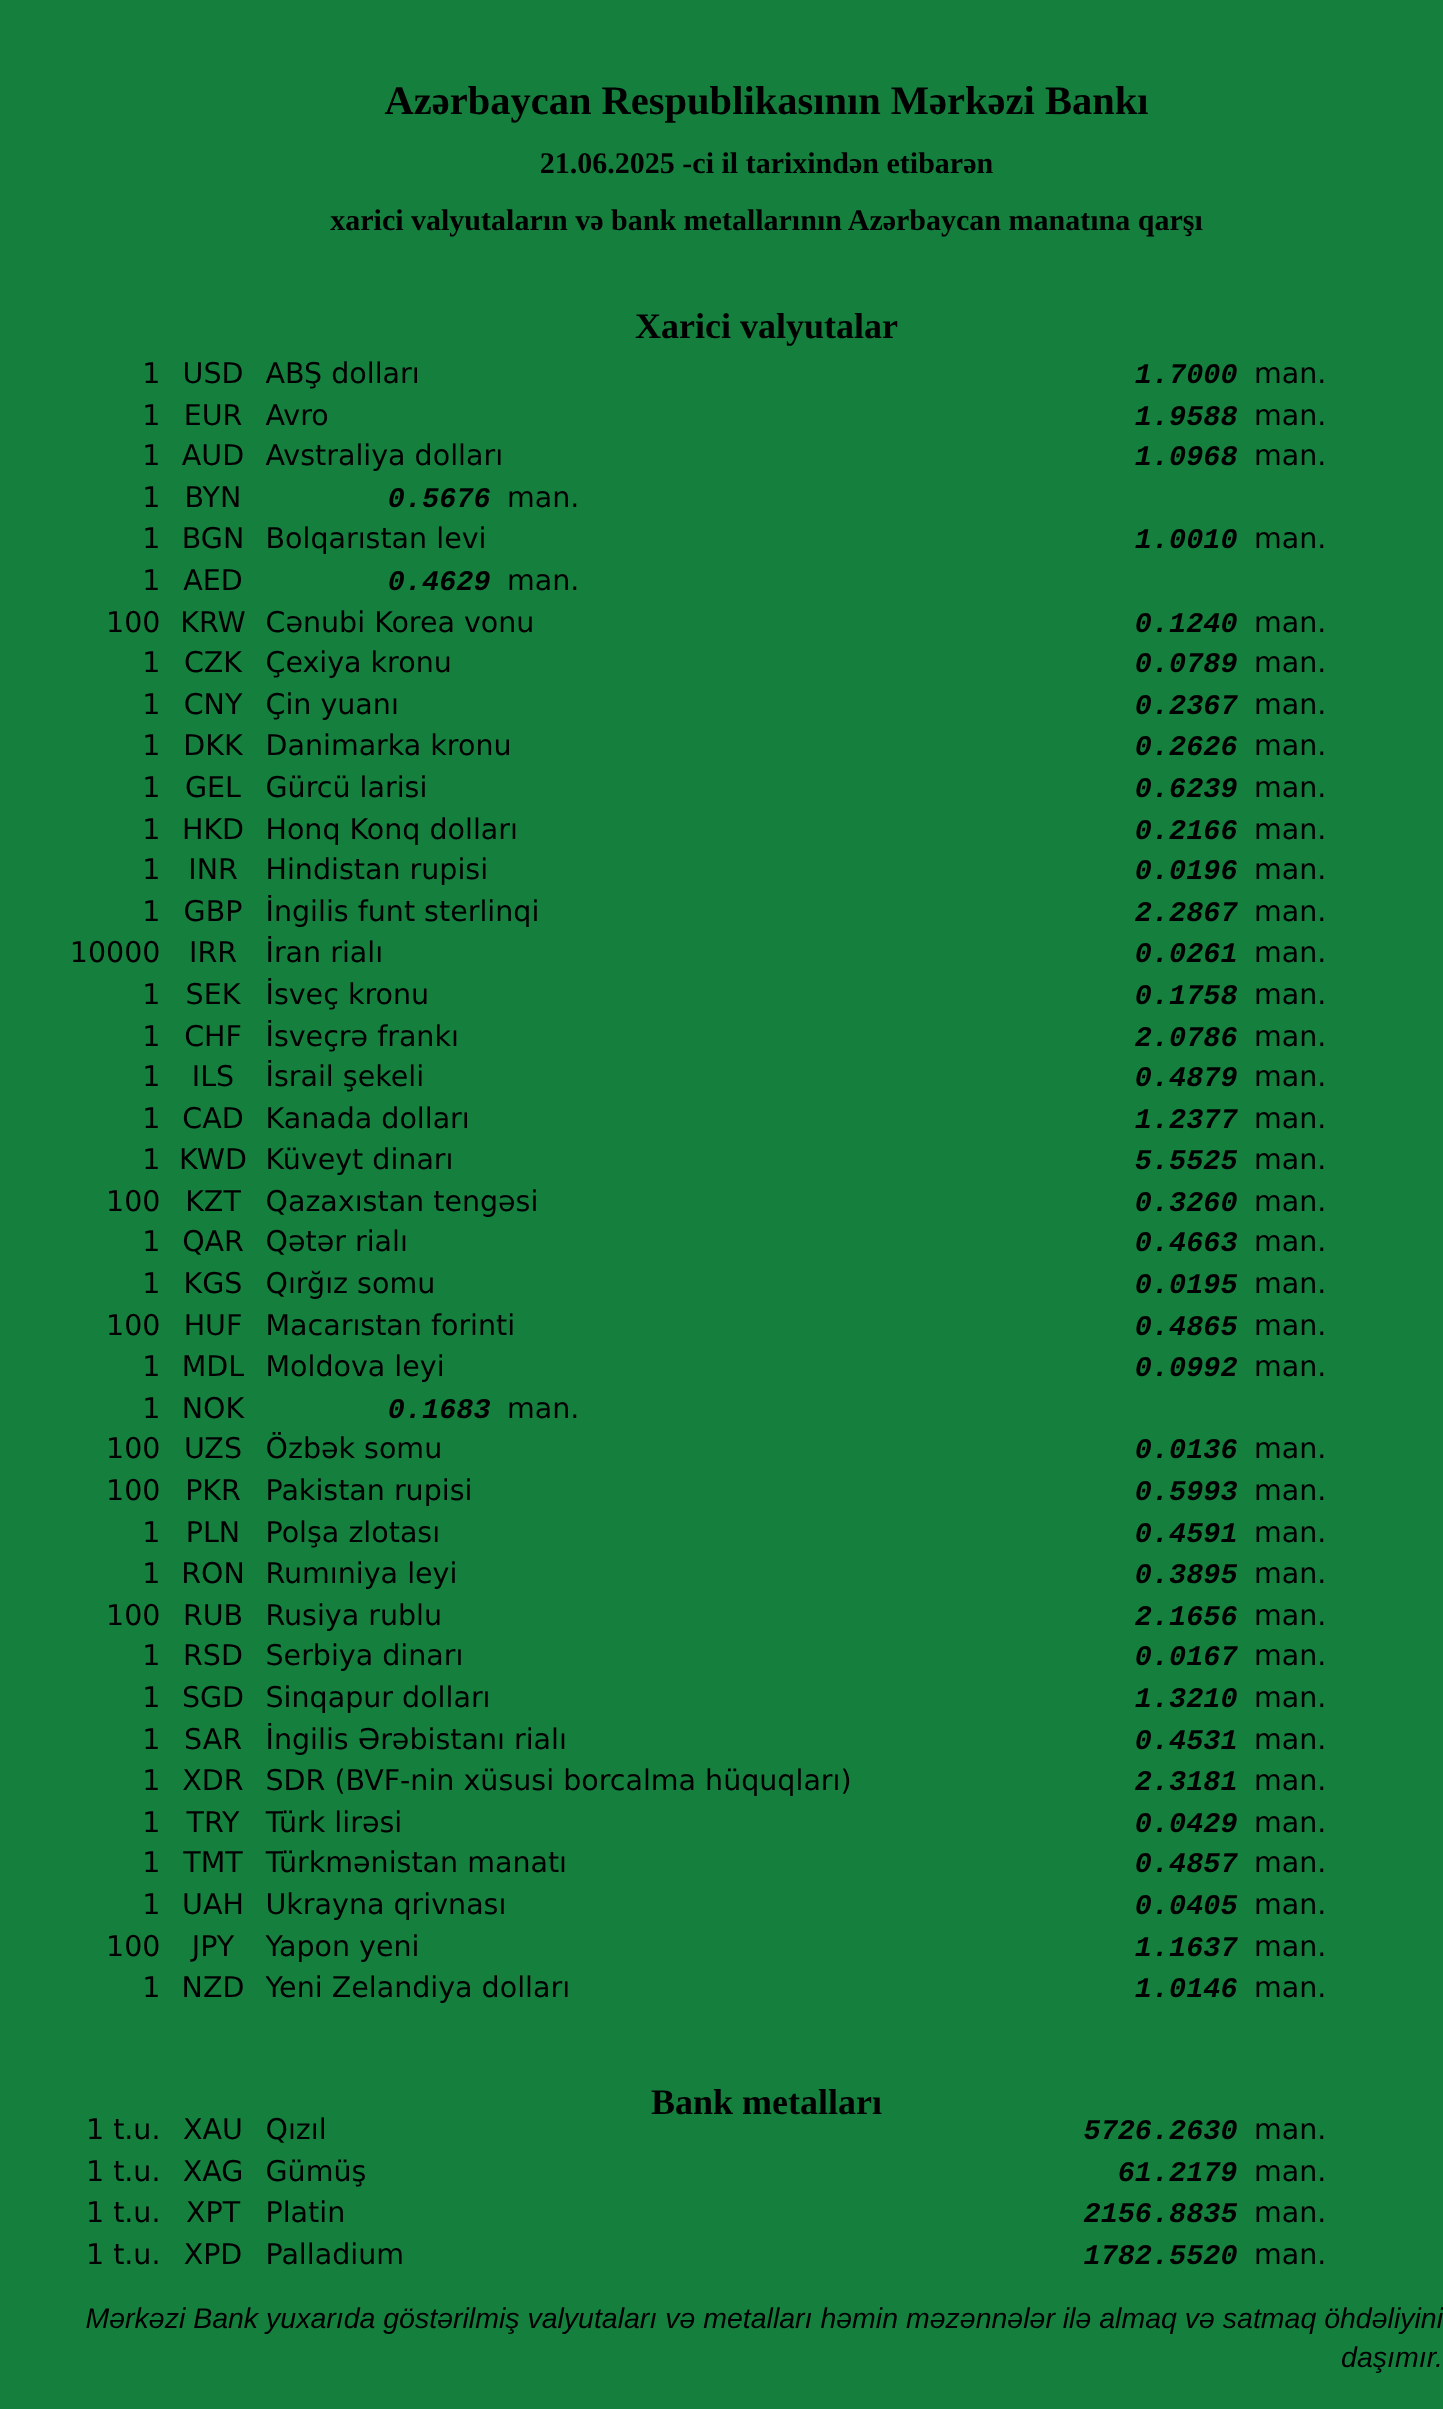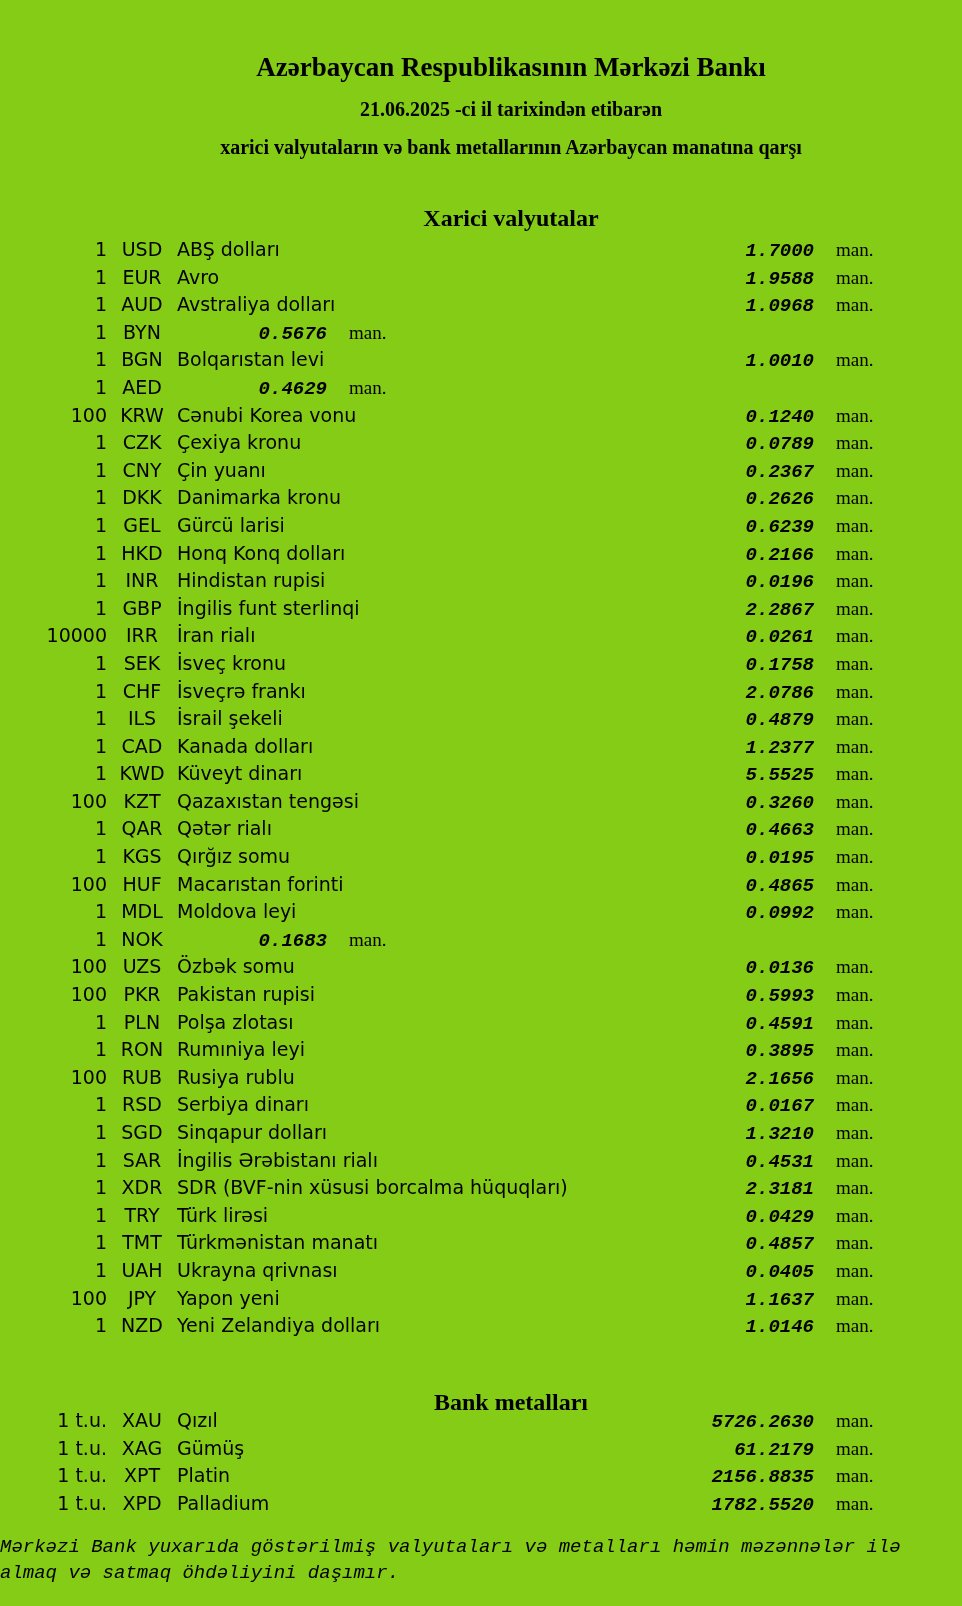--- a/index.html
+++ b/index.html
@@ -1,21 +1,21 @@
 <!DOCTYPE html>
 <html lang="az"><head>
 <meta charset="utf-8">
 <title>Exchange Rates</title>
 <style>
   html,body{margin:0;padding:0;background:#ffffff;}
   .page{
     position:relative;
     width:962px;
     height:1606px;
-    background:#84cc16;
+    background:#15803d;
     color:#000000;
     overflow:hidden;
     font-family:"DejaVu Sans",sans-serif;
   }
   .head-block{
     position:absolute;
     left:60px; right:0; top:0;
     text-align:center;
     font-family:"Liberation Serif",serif;
     font-weight:bold;
@@ -73,28 +73,27 @@
   .cell-rate{
     flex:none; width:150px;
     text-align:right;
     font-family:Liberation Mono, monospace;
     font-style:italic;
     font-weight:bold;
     white-space:nowrap;
   }
   .cell-unit{
     flex:none; width:54px;
-    margin-left:22px;
+    margin-left:11px;
     white-space:nowrap;
-    font-family:Liberation Serif, serif;
   }
   .footer-note{
     position:absolute; left:0; right:0; top:1534px;
-    text-align:left;
-    font-family:Liberation Mono, monospace;
+    text-align:right;
+    font-family:Liberation Sans, sans-serif;
     font-style:italic;
     font-size:19px; line-height:26px;
   }
 </style>
 </head>
 <body>
 
 <div class="page">
 
   <div class="head-block">

